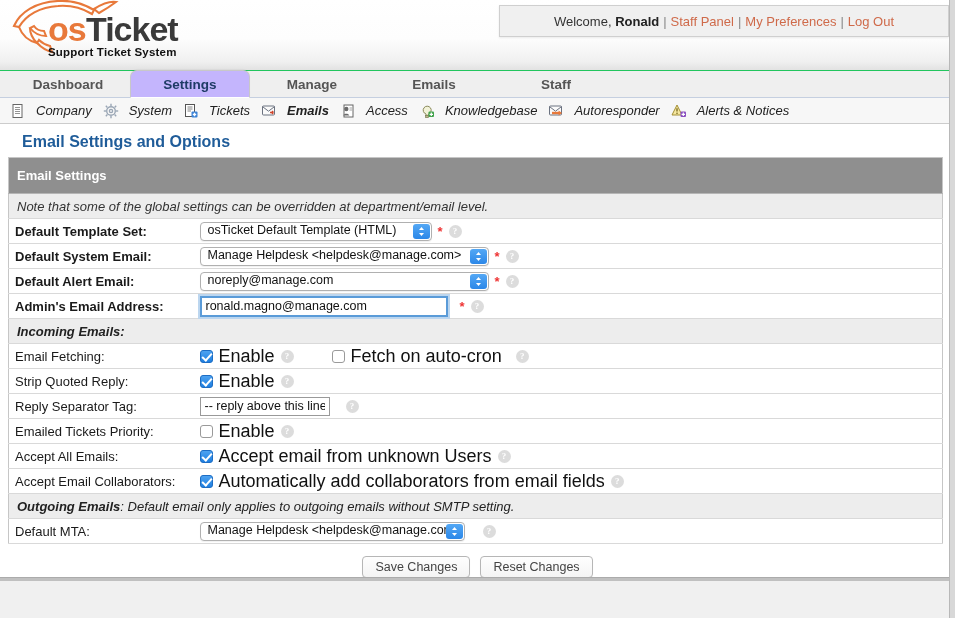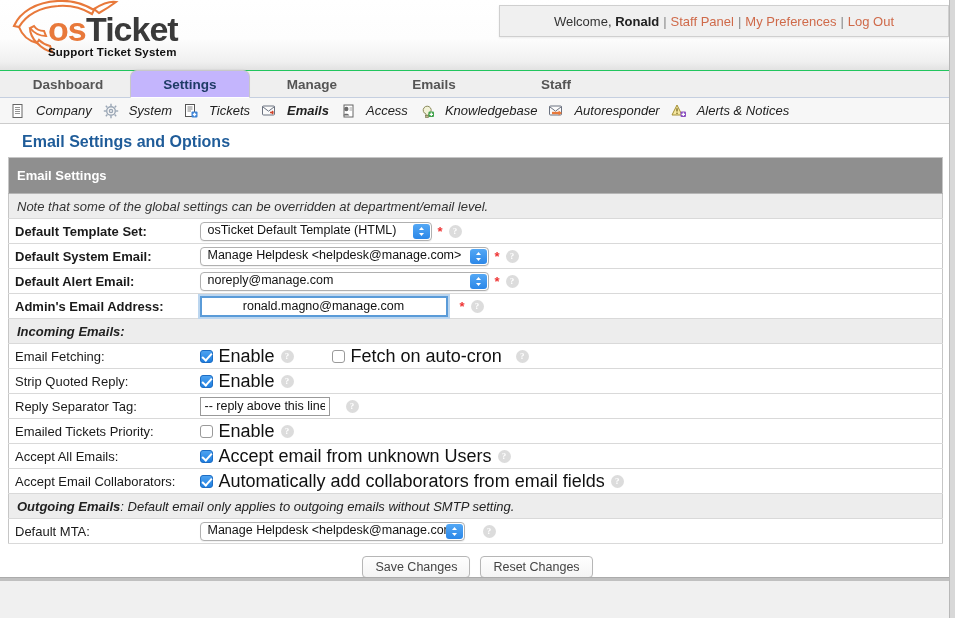--- a/index.html
+++ b/index.html
@@ -174,21 +174,20 @@
     background:#fff;
     font-size: 12.5px;
     font-family: "Liberation Sans", sans-serif;
     color:#111;
     padding: 0 4px;
   }
   .txtinput.focused {
     border: 2px solid #5a9bd8;
     outline: 2px solid #bcd6ef;
     height: 21px;
-    text-align: center;
   }
 
   .req { color:#e33; font-size: 13px; font-weight:bold; line-height:1; }
 
   .chk {
     width: 13px; height: 13px;
     border-radius: 3px;
     display:inline-block; flex:0 0 13px;
     cursor:pointer;
     position: relative;

